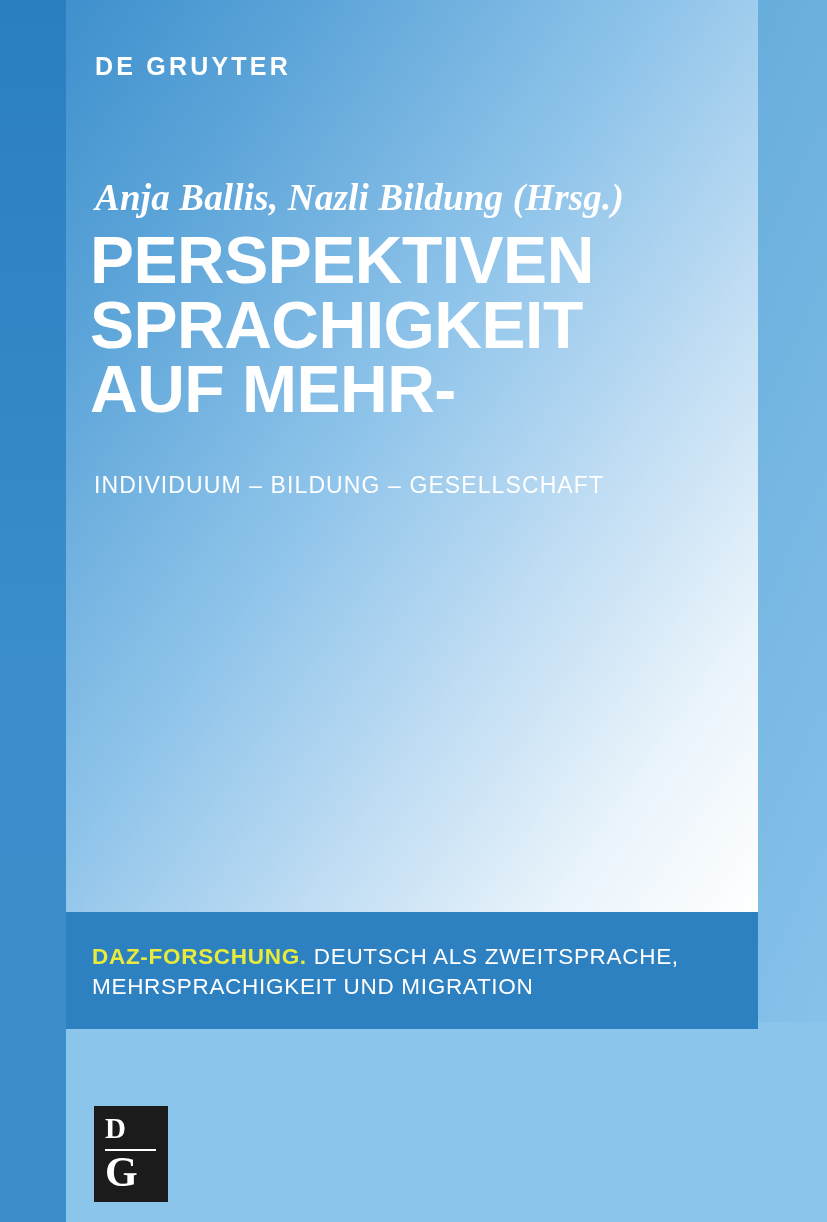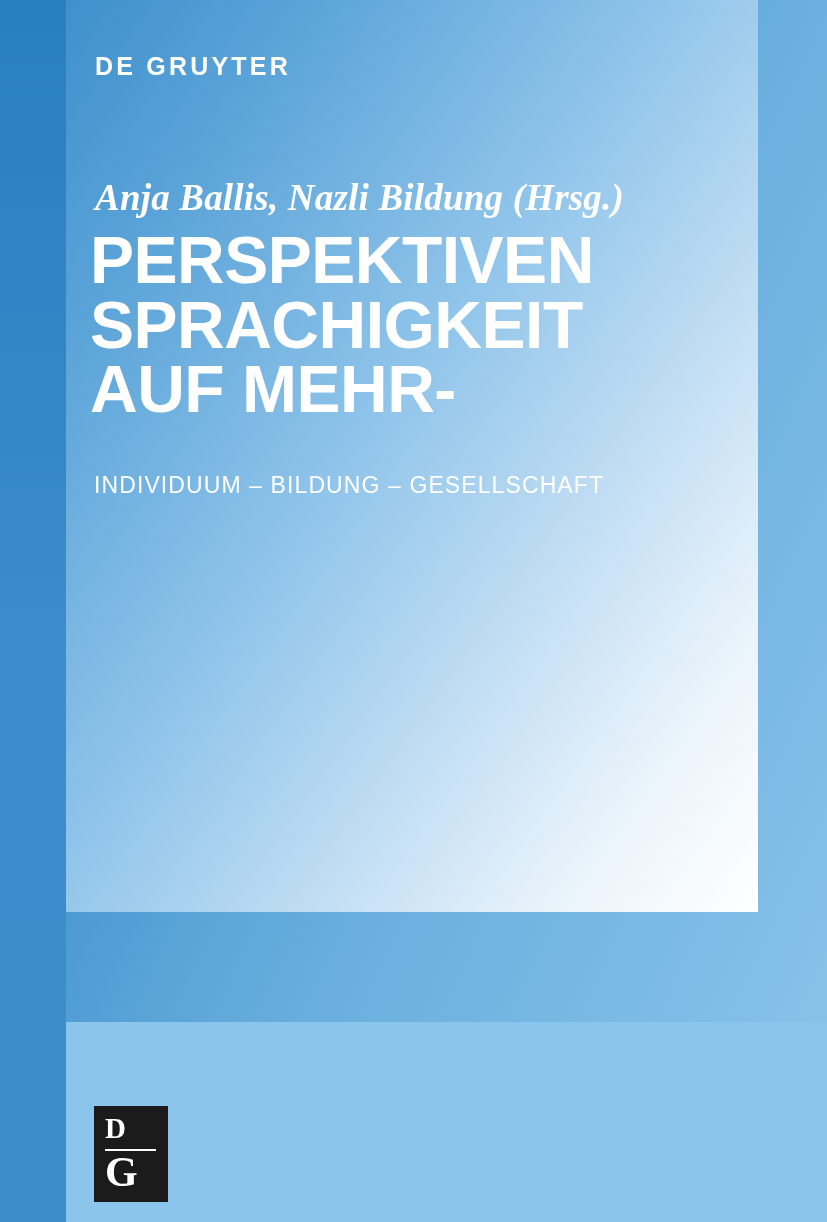--- a/index.html
+++ b/index.html
@@ -190,20 +190,25 @@
   <div class="editors">Anja Ballis, Nazli Bildung (Hrsg.)</div>
 
   <div class="title">
     <div>Perspektiven</div>
     <div>sprachigkeit</div>
     <div>auf Mehr-</div>
   </div>
 
   <div class="subtitle">Individuum – Bildung – Gesellschaft</div>
 
+  <div class="series-band">
+    <div class="series-text">
+      <span class="series-lead">DaZ-Forschung.</span><span> Deutsch als Zweitsprache, Mehrsprachigkeit und Migration</span>
+    </div>
+  </div>
 
   <div class="logo">
     <span class="dg-d">D</span>
     <span class="dg-rule"></span>
     <span class="dg-g">G</span>
   </div>
 
 </div>
 
 </body></html>

